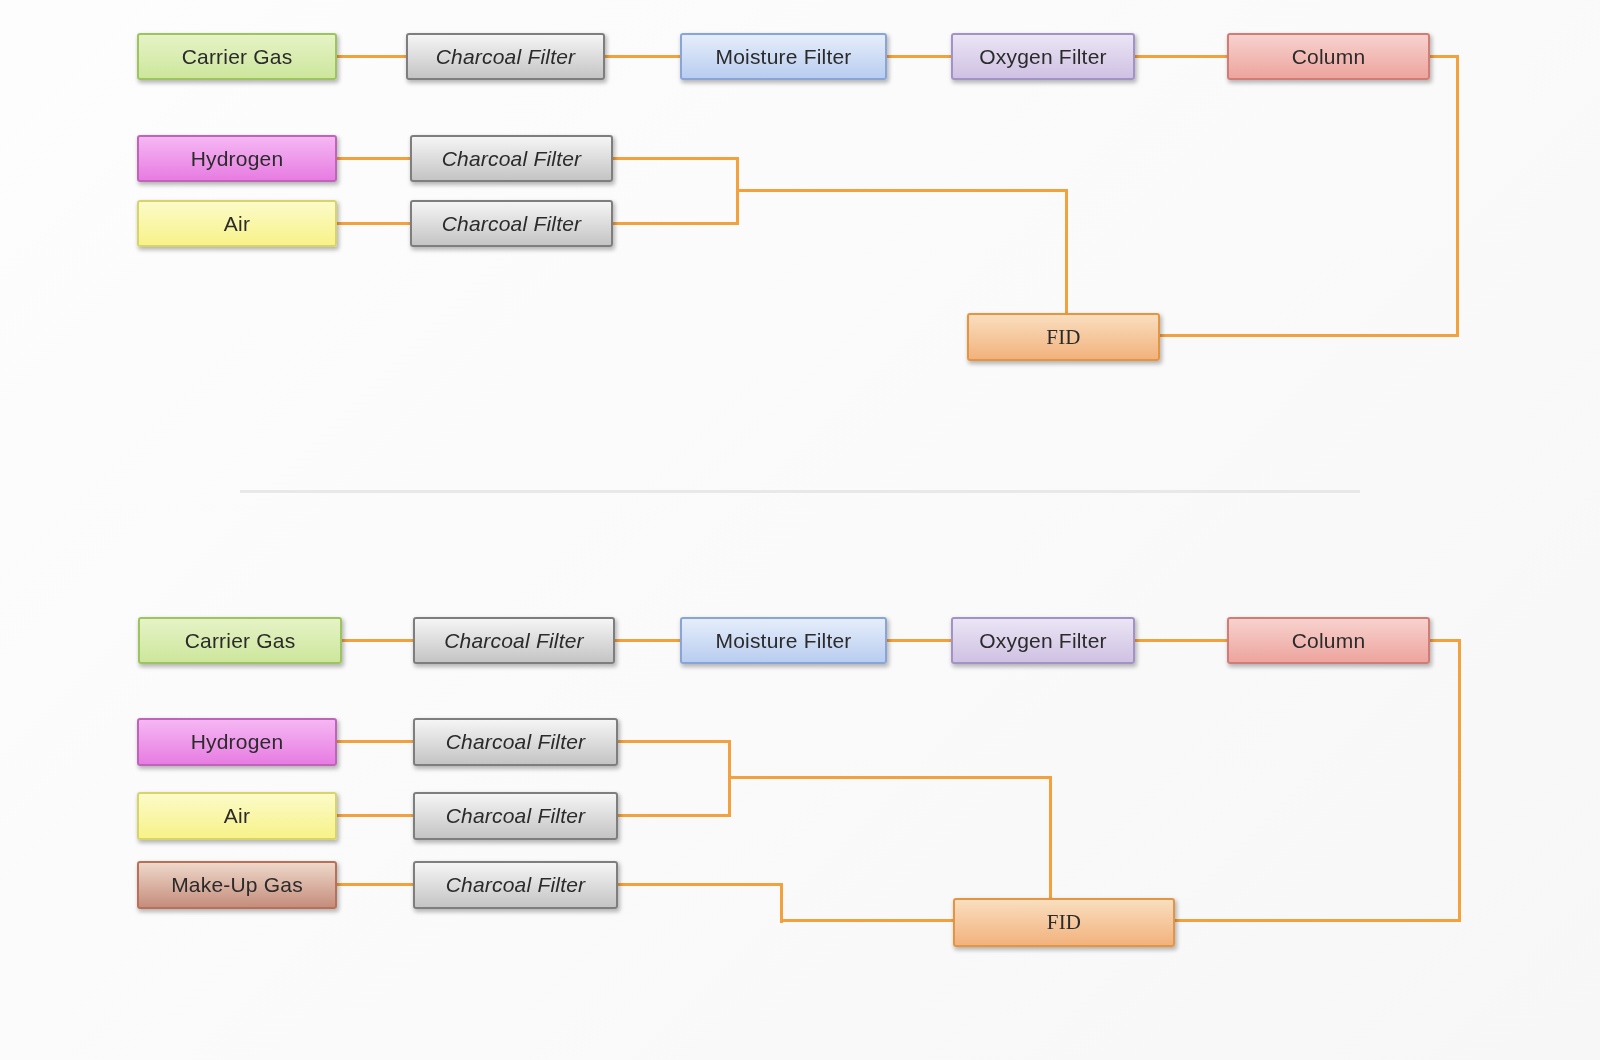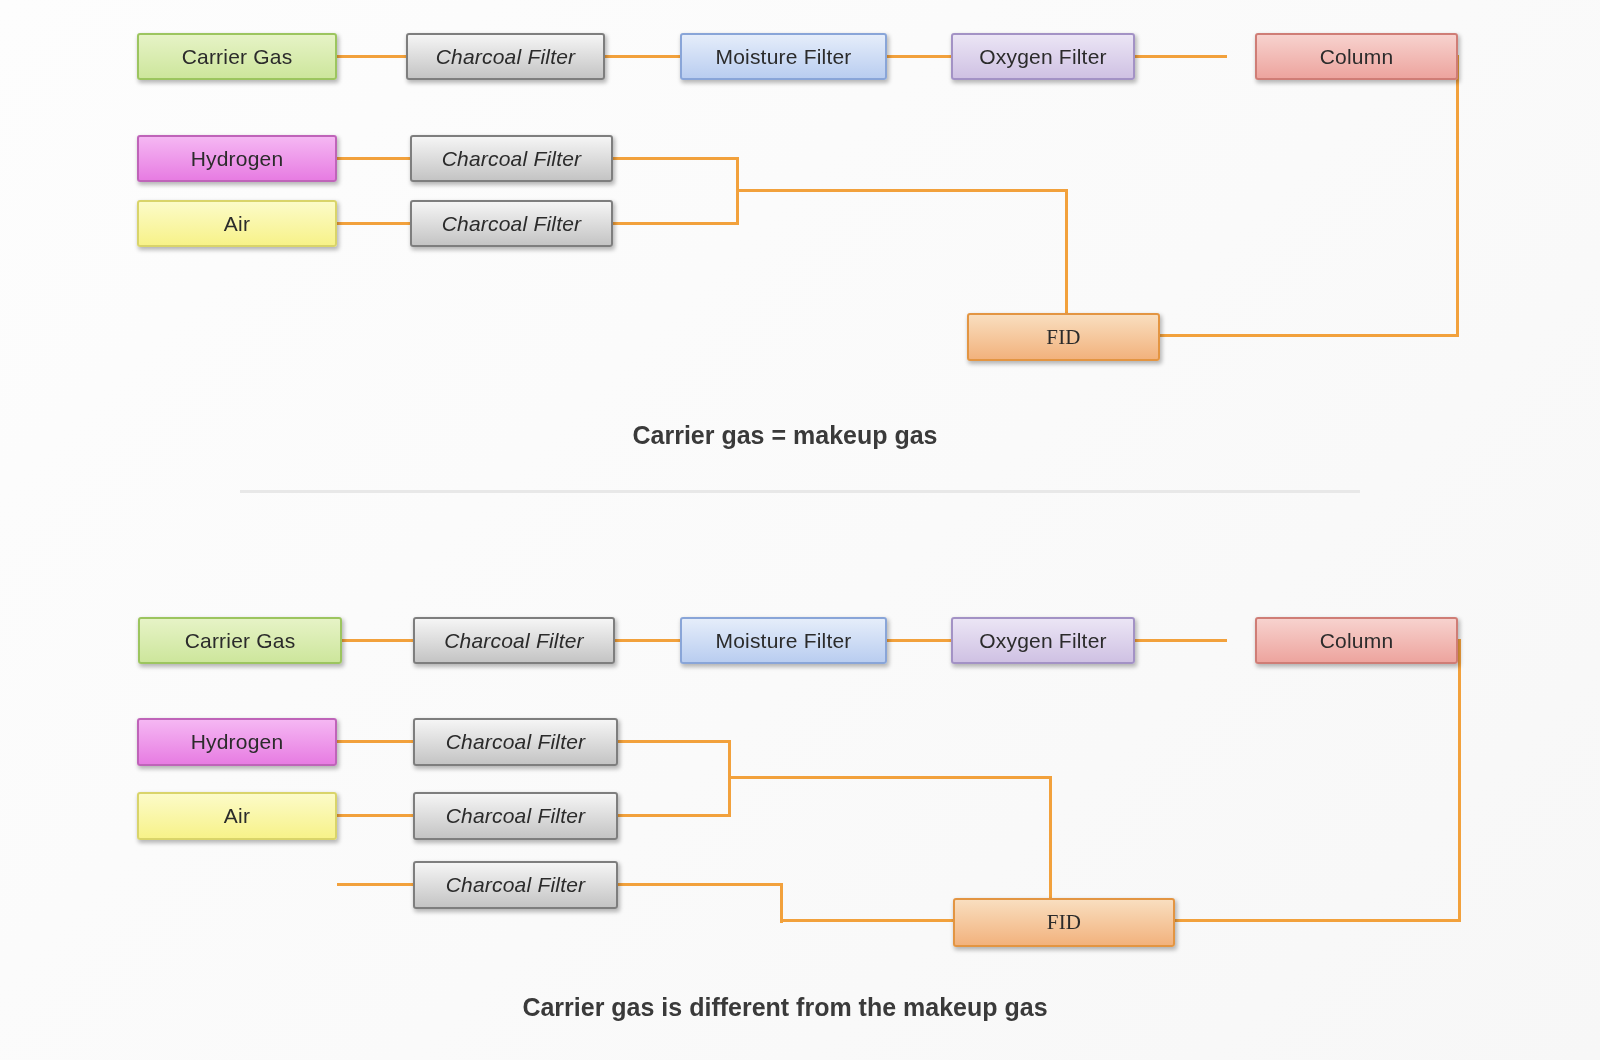--- a/index.html
+++ b/index.html
@@ -16,21 +16,21 @@
     border-radius:3px;
     font-size:21px;color:#2b2b2b;
     letter-spacing:0.2px;
     box-shadow:1.5px 2.5px 4px rgba(0,0,0,0.28);
     z-index:2;box-sizing:border-box;
   }
   .green  {background:linear-gradient(to bottom,#e6f3c6,#cde69c);border:2px solid #9cc55f;}
   .gray   {background:linear-gradient(to bottom,#f5f5f5,#c4c4c4);border:2px solid #7e7e7e;font-style:italic;}
   .blue   {background:linear-gradient(to bottom,#e5edfa,#b9cdf0);border:2px solid #89a5d8;}
   .purple {background:linear-gradient(to bottom,#ebe5f5,#cfc1e3);border:2px solid #a392c5;}
-  .red    {background:linear-gradient(to bottom,#f7d2ce,#eda49e);border:2px solid #cf7d76;margin-left:28px;}
+  .red    {background:linear-gradient(to bottom,#f7d2ce,#eda49e);border:2px solid #cf7d76;}
   .magenta{background:linear-gradient(to bottom,#f5b7f3,#e77ce2);border:2px solid #bf64b9;}
   .yellow {background:linear-gradient(to bottom,#fcfbc8,#f7f289);border:2px solid #d9d46a;}
   .brown  {background:linear-gradient(to bottom,#eed8ca,#c58d7c);border:2px solid #ba6f58;}
   .orange {background:linear-gradient(to bottom,#f9debf,#f2b27d);border:2px solid #e39542;font-family:Liberation Serif, serif;}
   .ch,.cv{position:absolute;background:#F2A13C;z-index:1;}
   .ch{height:3px;}
   .cv{width:3px;}
   .caption{
     position:absolute;left:0;width:1570px;text-align:center;
     font-weight:bold;font-size:25px;color:#3a3a3a;z-index:3;
@@ -61,21 +61,20 @@
   <div class="node gray" style="left:406px;top:33px;width:199px;height:47px">Charcoal Filter</div>
   <div class="node blue" style="left:680px;top:33px;width:207px;height:47px">Moisture Filter</div>
   <div class="node purple" style="left:951px;top:33px;width:184px;height:47px">Oxygen Filter</div>
   <div class="node red" style="left:1227px;top:33px;width:203px;height:47px">Column</div>
   <div class="node magenta" style="left:137px;top:135px;width:200px;height:47px">Hydrogen</div>
   <div class="node gray" style="left:410px;top:135px;width:203px;height:47px">Charcoal Filter</div>
   <div class="node yellow" style="left:137px;top:200px;width:200px;height:47px">Air</div>
   <div class="node gray" style="left:410px;top:200px;width:203px;height:47px">Charcoal Filter</div>
   <div class="node orange" style="left:967px;top:313px;width:193px;height:48px">FID</div>
 
-  <div class="caption" style="top:421px">Carrier gas = makeup gas</div>
 
   <div class="divider" style="left:240px;top:490px;width:1120px"></div>
 
   <div class="ch" style="left:342px;top:639px;width:71px"></div>
   <div class="ch" style="left:615px;top:639px;width:65px"></div>
   <div class="ch" style="left:887px;top:639px;width:64px"></div>
   <div class="ch" style="left:1135px;top:639px;width:92px"></div>
   <div class="ch" style="left:1430px;top:639px;width:31px"></div>
   <div class="cv" style="left:1458px;top:639px;height:283px"></div>
   <div class="ch" style="left:1175px;top:919px;width:286px"></div>
@@ -93,18 +92,18 @@
 
   <div class="node green" style="left:138px;top:617px;width:204px;height:47px">Carrier Gas</div>
   <div class="node gray" style="left:413px;top:617px;width:202px;height:47px">Charcoal Filter</div>
   <div class="node blue" style="left:680px;top:617px;width:207px;height:47px">Moisture Filter</div>
   <div class="node purple" style="left:951px;top:617px;width:184px;height:47px">Oxygen Filter</div>
   <div class="node red" style="left:1227px;top:617px;width:203px;height:47px">Column</div>
   <div class="node magenta" style="left:137px;top:718px;width:200px;height:48px">Hydrogen</div>
   <div class="node gray" style="left:413px;top:718px;width:205px;height:48px">Charcoal Filter</div>
   <div class="node yellow" style="left:137px;top:792px;width:200px;height:48px">Air</div>
   <div class="node gray" style="left:413px;top:792px;width:205px;height:48px">Charcoal Filter</div>
+  <div class="node brown" style="left:137px;top:861px;width:200px;height:48px">Make-Up Gas</div>
   <div class="node gray" style="left:413px;top:861px;width:205px;height:48px">Charcoal Filter</div>
   <div class="node orange" style="left:953px;top:898px;width:222px;height:49px">FID</div>
 
-  <div class="caption" style="top:993px">Carrier gas is different from the makeup gas</div>
 
 </div>
 
 </body></html>

